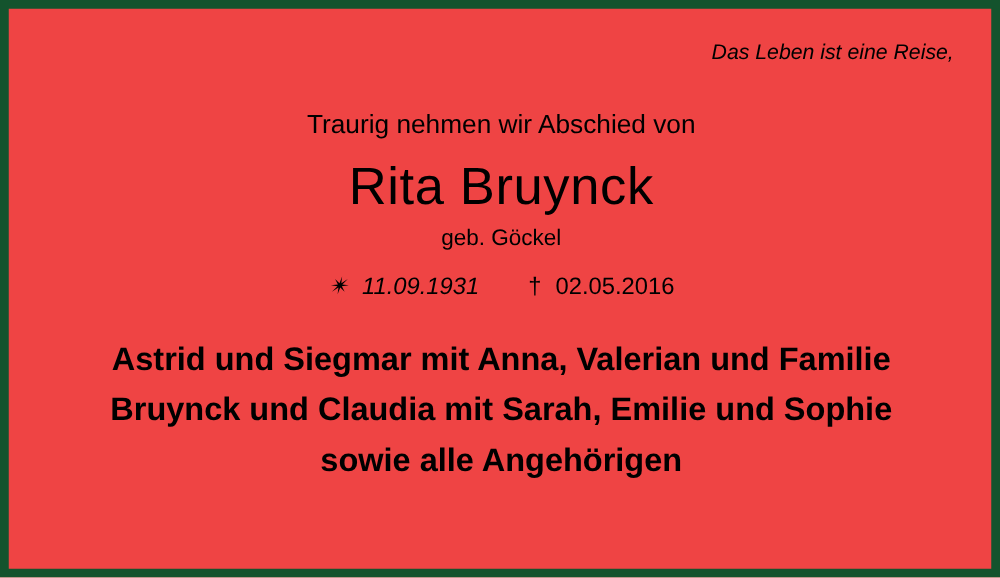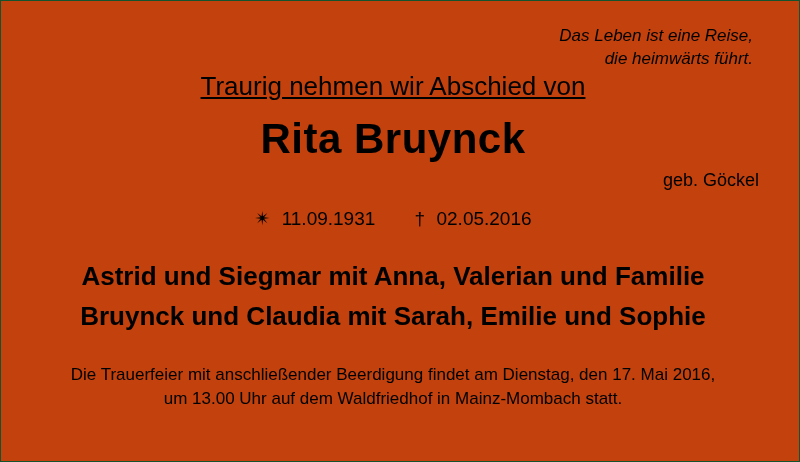--- a/index.html
+++ b/index.html
@@ -12,63 +12,64 @@
     height: 462px;
     font-family: "Liberation Sans", sans-serif;
     color: #000000;
     overflow: hidden;
   }
   .obituary {
     position: relative;
     box-sizing: border-box;
     width: 800px;
     height: 462px;
-    border: 1px solid #14532d;
-    padding: 18px 40px 10px 26px;
-    background: #c2410c;
+    border: 7px solid #14532d;
+    padding: 18px 24px 10px 26px;
+    background: #ef4444;
     display: flex;
     flex-direction: column;
   }
   .epitaph {
     text-align: right;
     font-style: italic;
     font-size: 17px;
     line-height: 1.35;
     margin-top: 6px;
     margin-right: 6px;
   }
   .epitaph div {
     white-space: nowrap;
   }
   .intro {
     text-align: center;
-    font-size: 26px;
-    text-decoration: underline;
+    font-size: 21px;
+    margin-top: 34px;
   }
   .name {
     text-align: center;
     font-size: 42px;
-    font-weight: bold;
+    font-weight: normal;
     letter-spacing: 0.5px;
     margin-top: 14px;
     line-height: 1.1;
   }
   .maiden {
-    text-align: right;
+    text-align: center;
     font-size: 18px;
     margin-top: 8px;
   }
   .dates {
     text-align: center;
     font-size: 19px;
     margin-top: 16px;
     white-space: nowrap;
   }
   .dates .birth {
     margin-right: 34px;
+    font-style: italic;
   }
   .dates .sym {
     margin-right: 6px;
   }
   .mourners {
     text-align: center;
     font-weight: bold;
     font-size: 26px;
     line-height: 1.55;
     margin-top: 26px;
@@ -86,21 +87,20 @@
     white-space: nowrap;
   }
 </style>
 </head>
 <body>
 
 <div class="obituary">
 
   <div class="epitaph">
     <div>Das Leben ist eine Reise,</div>
-    <div>die heimwärts führt.</div>
   </div>
 
   <div class="intro">Traurig nehmen wir Abschied von</div>
 
   <div class="name">Rita Bruynck</div>
 
   <div class="maiden">geb. Göckel</div>
 
   <div class="dates">
     <span class="birth">
@@ -109,20 +109,17 @@
     </span>
     <span class="death">
       <span class="sym">†</span>
       <span>02.05.2016</span>
     </span>
   </div>
 
   <div class="mourners">
     <div>Astrid und Siegmar mit Anna, Valerian und Familie</div>
     <div>Bruynck und Claudia mit Sarah, Emilie und Sophie</div>
+    <div>sowie alle Angehörigen</div>
   </div>
 
-  <div class="ceremony">
-    <div>Die Trauerfeier mit anschließender Beerdigung findet am Dienstag, den 17. Mai 2016,</div>
-    <div>um 13.00 Uhr auf dem Waldfriedhof in Mainz-Mombach statt.</div>
-  </div>
 
 </div>
 
 </body></html>

